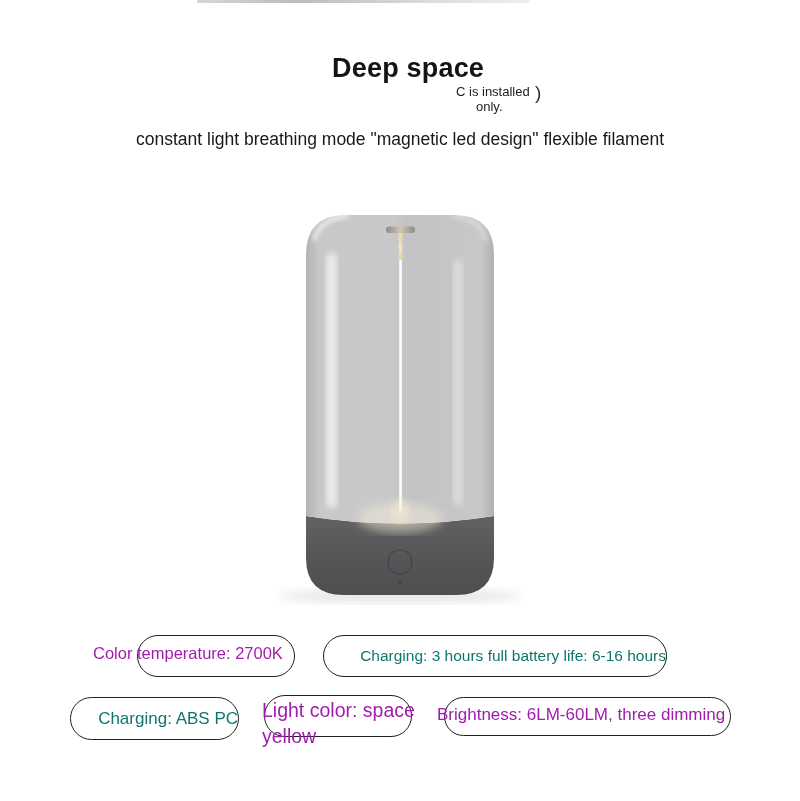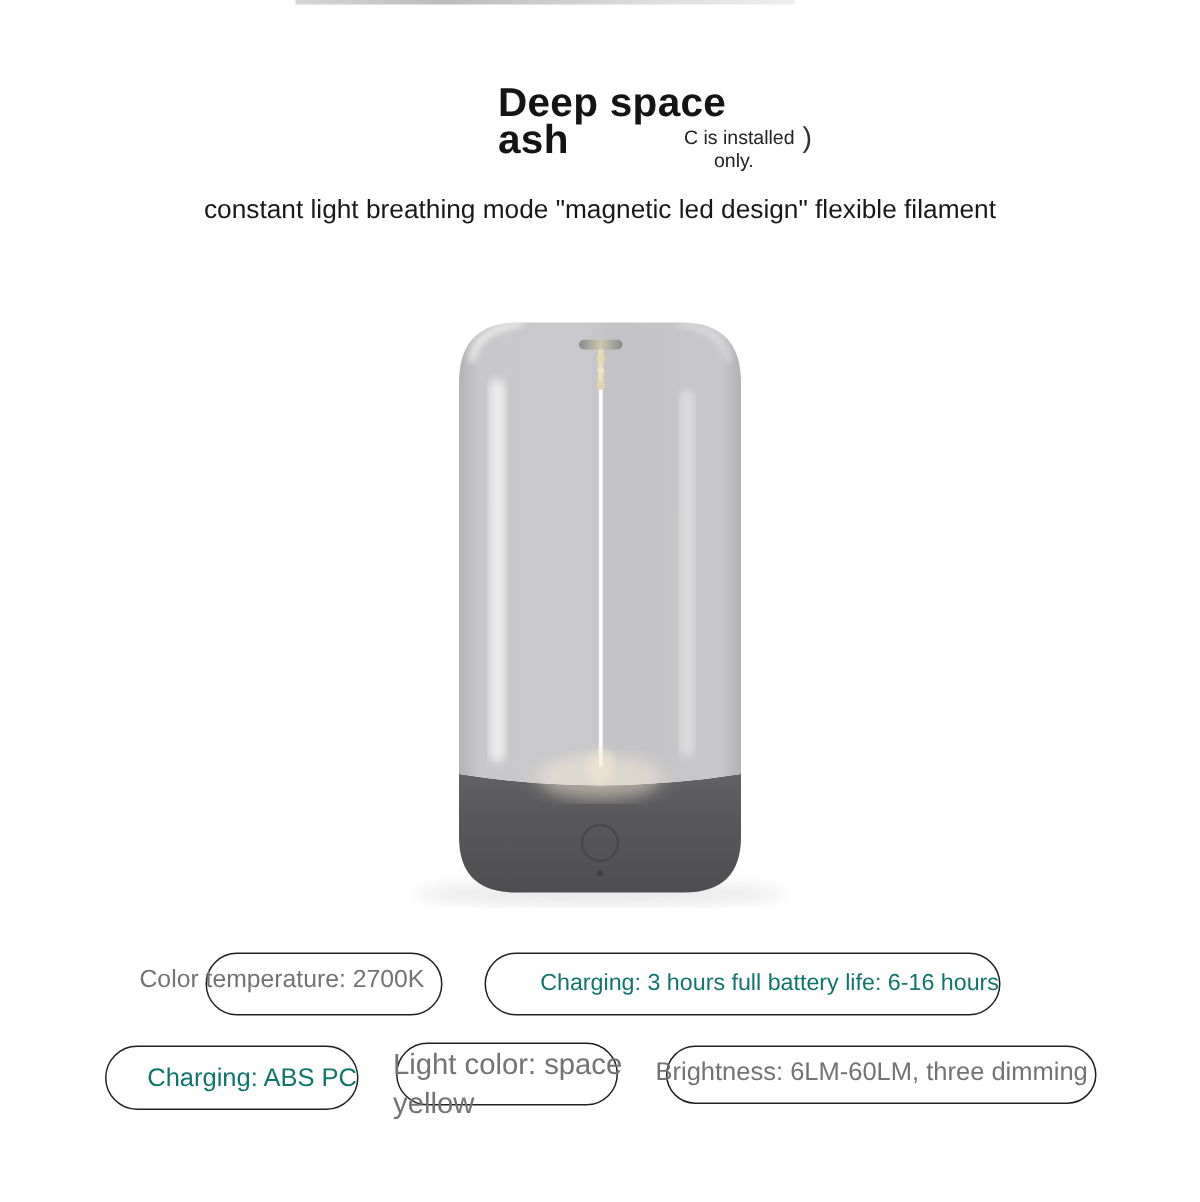--- a/index.html
+++ b/index.html
@@ -20,35 +20,34 @@
 
   .lamp-svg{position:absolute;left:270px;top:205px;width:260px;height:400px;}
 
   .pill{position:absolute;border:1.3px solid #202020;border-radius:22px;background:transparent;
     display:flex;align-items:center;justify-content:flex-end;font-size:16px;color:#0f766e;}
   .pill.p1{left:137px;top:635px;width:156px;height:40px;}
   .pill.p2{left:323px;top:635px;width:342px;height:40px;font-size:15.5px;}
   .pill.p3{left:70px;top:697px;width:167px;height:41px;font-size:17px;}
   .pill.p4{left:264px;top:695px;width:146px;height:40px;}
   .pill.p5{left:444px;top:697px;width:285px;height:37px;}
-  .spec-text{position:absolute;white-space:nowrap;color:#737373;}
+  .spec-text{position:absolute;white-space:nowrap;color:#a21caf;}
   .spec-text.t1{left:93px;top:644px;font-size:16.5px;}
   .spec-text.t4{left:262px;top:697px;font-size:19.5px;line-height:26px;white-space:normal;width:162px;}
   .spec-text.t5{left:437px;top:705px;font-size:17px;}
 </style>
 </head>
 <body>
 
 <div class="stage">
 
   <div class="crop-artifact"></div>
 
   <div class="title">
     <div>Deep space</div>
-    <div>ash</div>
   </div>
 
   <div class="note">
     <span>C is installed</span>
     <span class="l2">only.</span>
   </div>
 
   <div class="paren">)</div>
 
   <div class="subtitle">constant light breathing mode "magnetic led design" flexible filament</div>

